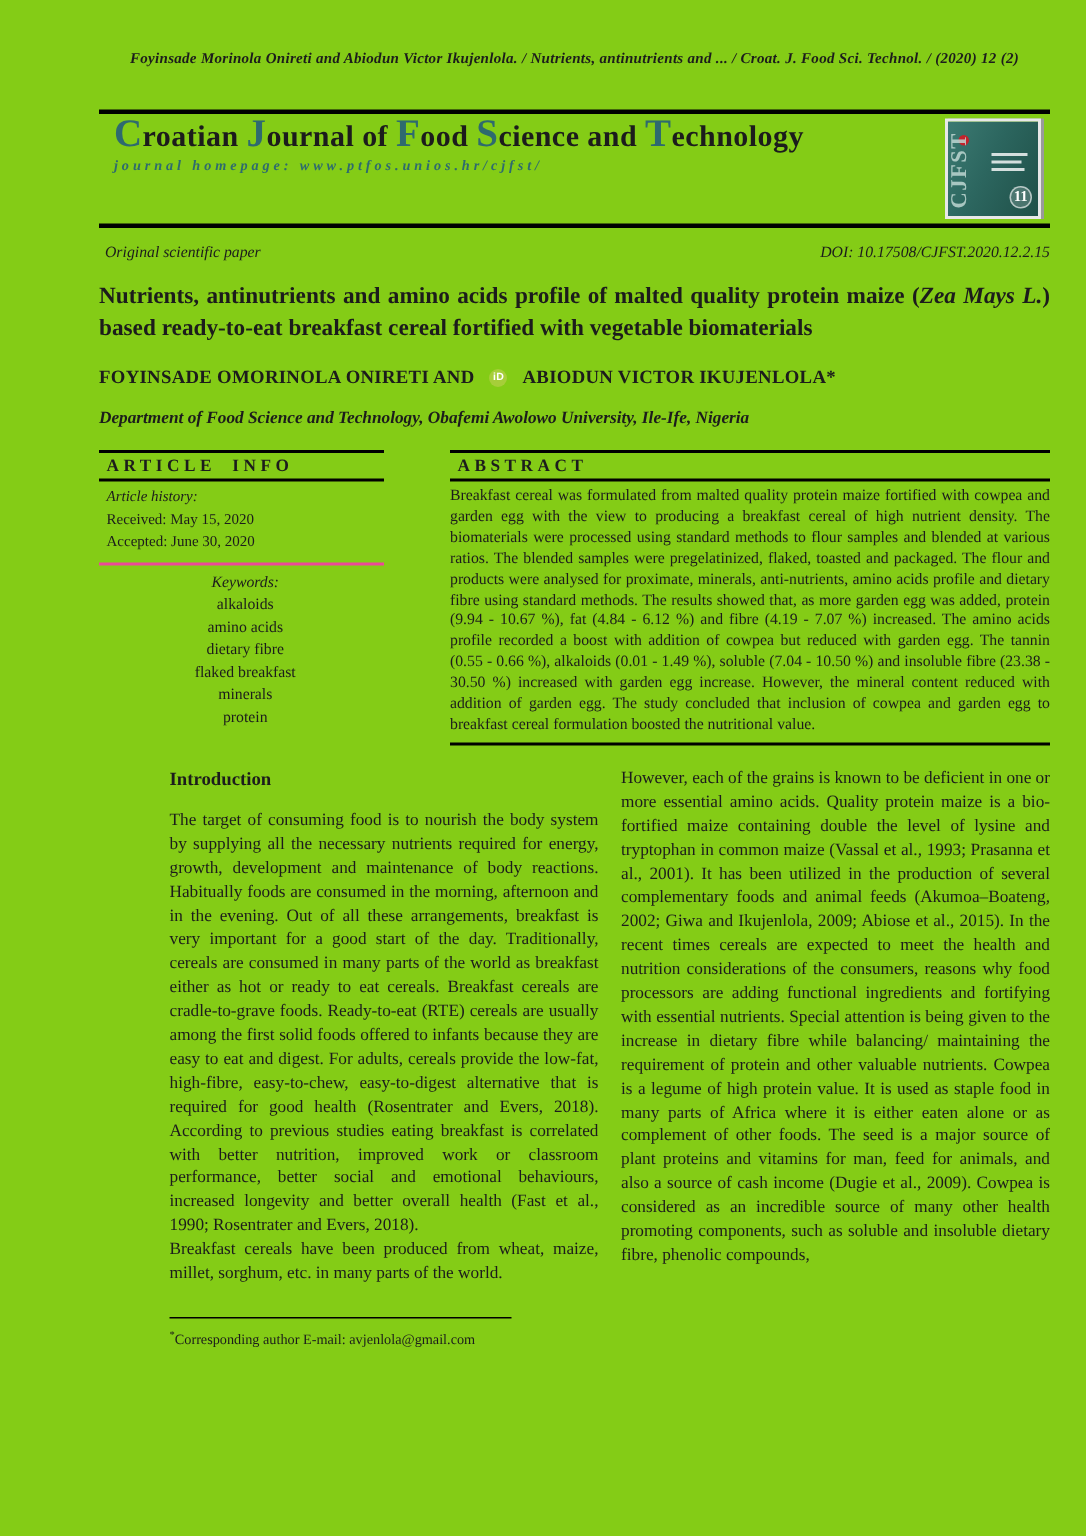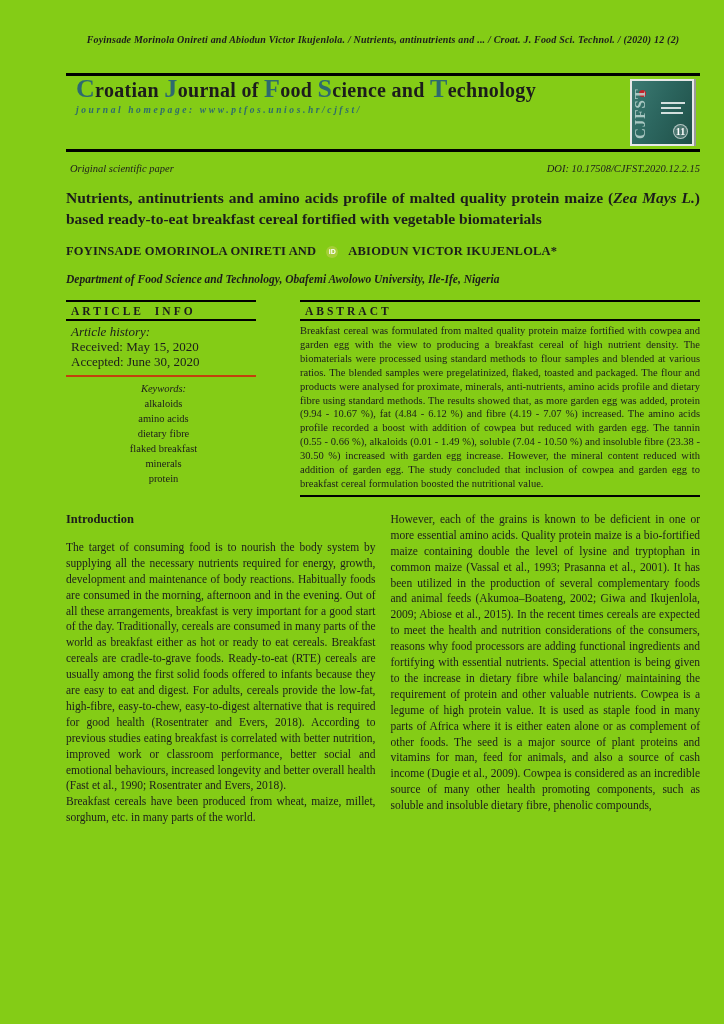--- a/index.html
+++ b/index.html
@@ -35,28 +35,28 @@
   .article-title{margin:13px 0 0 0;font-size:15.5px;font-weight:bold;line-height:21px;text-align:justify;}
 
   .authors{margin-top:15px;display:flex;align-items:center;gap:10px;font-size:12.5px;font-weight:bold;letter-spacing:.2px;}
   .orcid{display:inline-block;width:12px;height:12px;border-radius:50%;background:var(--orcid);color:#fff;font-family:"Liberation Sans",sans-serif;font-size:7px;font-weight:bold;line-height:12px;text-align:center;}
 
   .affiliation{margin-top:14px;font-style:italic;font-weight:600;font-size:11.5px;}
 
   .info-abstract{display:flex;margin-top:15px;align-items:flex-start;}
   .article-info{width:190px;flex-shrink:0;border-top:2.5px solid #000;}
   .section-header{font-size:11.5px;font-weight:bold;letter-spacing:3px;word-spacing:5px;padding:3px 0 2px 5px;border-bottom:2px solid #000;}
-  .info-history{padding:3px 0 6px 5px;border-bottom:2px solid #c2410c;font-size:13px;line-height:15px;}
+  .info-history{padding:3px 0 6px 5px;border-bottom:2px solid #ec4899;font-size:10px;line-height:15px;}
   .info-keywords{padding:4px 0 0 5px;font-size:10.5px;line-height:15px;text-align:center;}
   .italic-label{font-style:italic;}
 
   .abstract{flex:1;margin-left:44px;border-top:2.5px solid #000;}
   .abstract-text{font-size:10.5px;line-height:13.9px;text-align:justify;padding:3px 0 4px 0;border-bottom:2px solid #000;}
 
-  .body-columns{display:flex;gap:15px;margin-top:15px;}
+  .body-columns{display:flex;gap:15px;margin-top:15px;margin-left:47px;}
   .col{flex:1;min-width:0;}
   .intro-heading{margin:0 0 13px 0;font-size:12.5px;font-weight:bold;}
   .col p{margin:0;font-size:11.5px;line-height:15.9px;text-align:justify;}
 
   .footnote{margin-top:20px;}
   .footnote-rule{width:228px;border:0;border-top:1.5px solid #000;margin:0 0 4px 0;}
   .footnote-text{font-size:9.5px;}
   .footnote-text sup{font-size:7px;}
 </style>
 </head>
@@ -122,20 +122,24 @@
     </div>
   </div>
 
   <div class="body-columns">
     <div class="col">
       <h3 class="intro-heading">Introduction</h3>
       <div>
           <p>The target of consuming food is to nourish the body system by supplying all the necessary nutrients required for energy, growth, development and maintenance of body reactions. Habitually foods are consumed in the morning, afternoon and in the evening. Out of all these arrangements, breakfast is very important for a good start of the day. Traditionally, cereals are consumed in many parts of the world as breakfast either as hot or ready to eat cereals. Breakfast cereals are cradle-to-grave foods. Ready-to-eat (RTE) cereals are usually among the first solid foods offered to infants because they are easy to eat and digest. For adults, cereals provide the low-fat, high-fibre, easy-to-chew, easy-to-digest alternative that is required for good health (Rosentrater and Evers, 2018). According to previous studies eating breakfast is correlated with better nutrition, improved work or classroom performance, better social and emotional behaviours, increased longevity and better overall health (Fast et al., 1990; Rosentrater and Evers, 2018).</p>
           <p>Breakfast cereals have been produced from wheat, maize, millet, sorghum, etc. in many parts of the world.</p>
         </div>
+      <div class="footnote">
+        <hr class="footnote-rule">
+        <span class="footnote-text"><sup>*</sup><span>Corresponding author E-mail: avjenlola@gmail.com</span></span>
+      </div>
     </div>
     <div class="col">
       <div>
           <p>However, each of the grains is known to be deficient in one or more essential amino acids. Quality protein maize is a bio-fortified maize containing double the level of lysine and tryptophan in common maize (Vassal et al., 1993; Prasanna et al., 2001). It has been utilized in the production of several complementary foods and animal feeds (Akumoa–Boateng, 2002; Giwa and Ikujenlola, 2009; Abiose et al., 2015). In the recent times cereals are expected to meet the health and nutrition considerations of the consumers, reasons why food processors are adding functional ingredients and fortifying with essential nutrients. Special attention is being given to the increase in dietary fibre while balancing/ maintaining the requirement of protein and other valuable nutrients. Cowpea is a legume of high protein value. It is used as staple food in many parts of Africa where it is either eaten alone or as complement of other foods. The seed is a major source of plant proteins and vitamins for man, feed for animals, and also a source of cash income (Dugie et al., 2009). Cowpea is considered as an incredible source of many other health promoting components, such as soluble and insoluble dietary fibre, phenolic compounds,</p>
         </div>
     </div>
   </div>
 
 </div>
 

